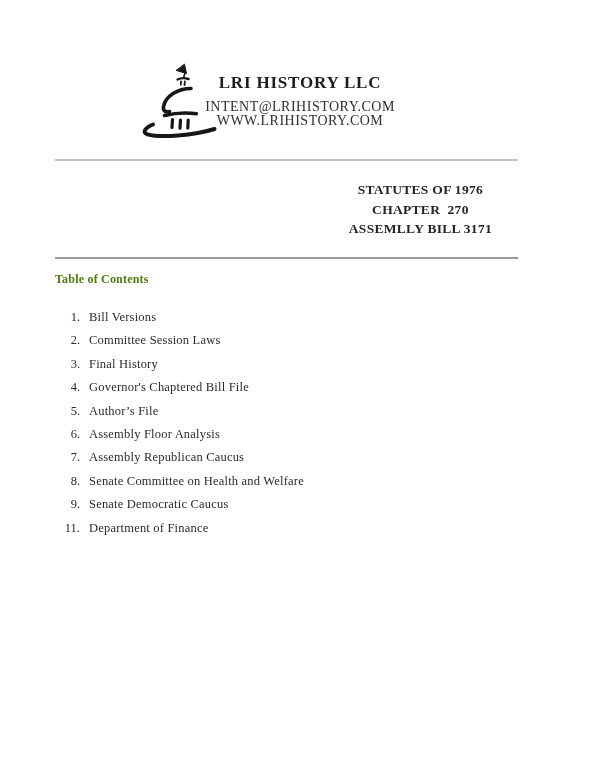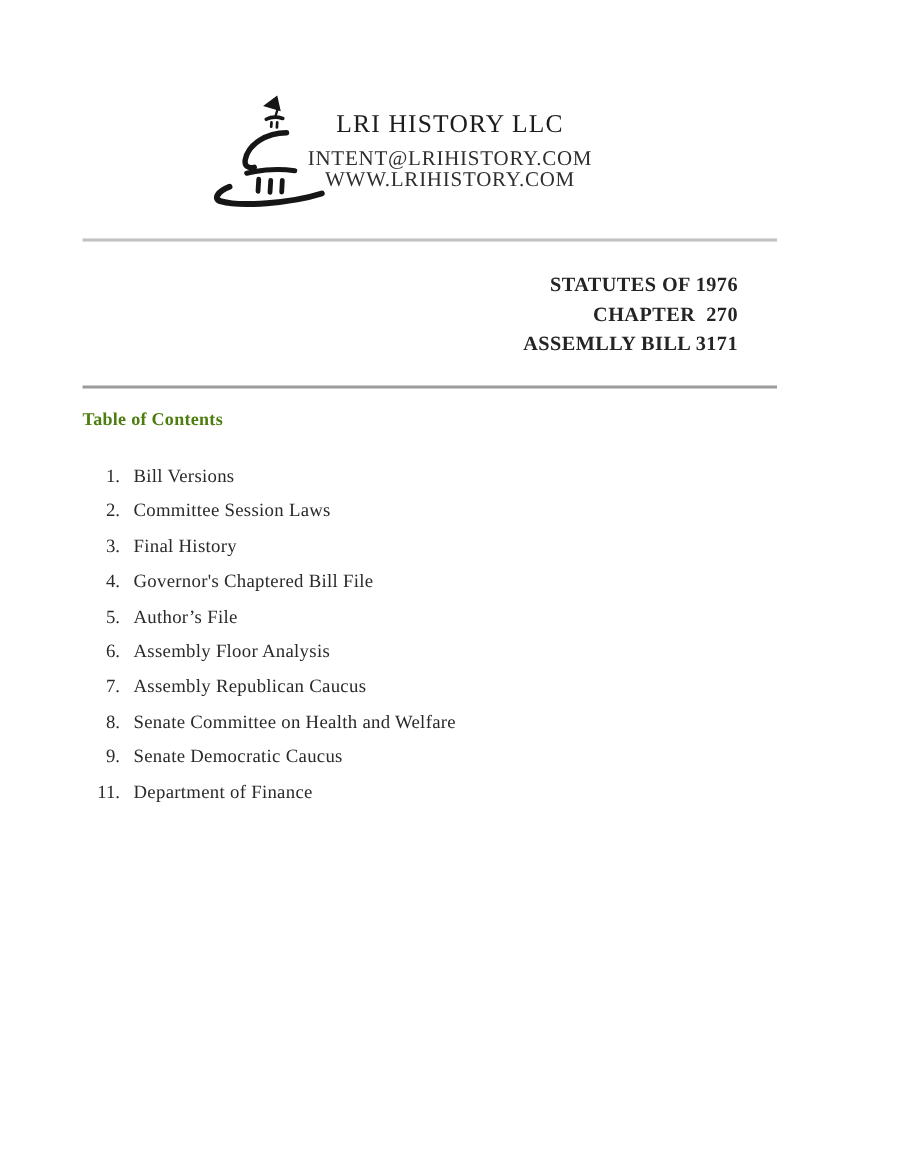--- a/index.html
+++ b/index.html
@@ -31,20 +31,21 @@
     top: 72px;
     width: 244px;
     text-align: center;
   }
   .company-name {
     font-size: 17px;
     letter-spacing: 0.8px;
     color: #1d1d1d;
     line-height: 22px;
     white-space: nowrap;
+    font-weight: bold;
   }
   .contact-line {
     font-size: 14px;
     letter-spacing: 0.5px;
     color: #2e2e2e;
     line-height: 14px;
     white-space: nowrap;
   }
   .contact-line.first { margin-top: 6px; }
 
@@ -55,21 +56,21 @@
     width: 463px;
   }
   .rule-1 { top: 159px; height: 2px; background: #c0c0c0; }
   .rule-2 { top: 257px; height: 2px; background: #9b9b9b; }
 
   
   .doc-info {
     position: absolute;
     right: 108px;
     top: 180px;
-    text-align: right;
+    text-align: center;
   }
   .doc-info div {
     font-weight: bold;
     font-size: 13.5px;
     line-height: 19.5px;
     letter-spacing: 0.3px;
     color: #242424;
     white-space: pre;
   }
 

